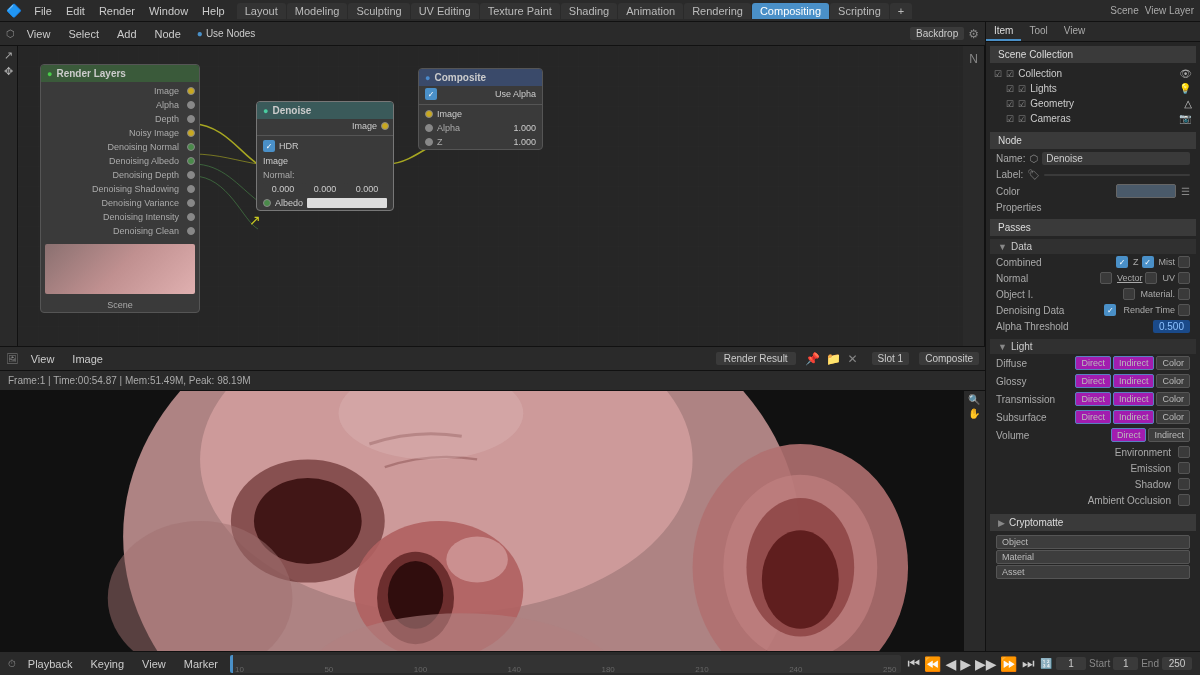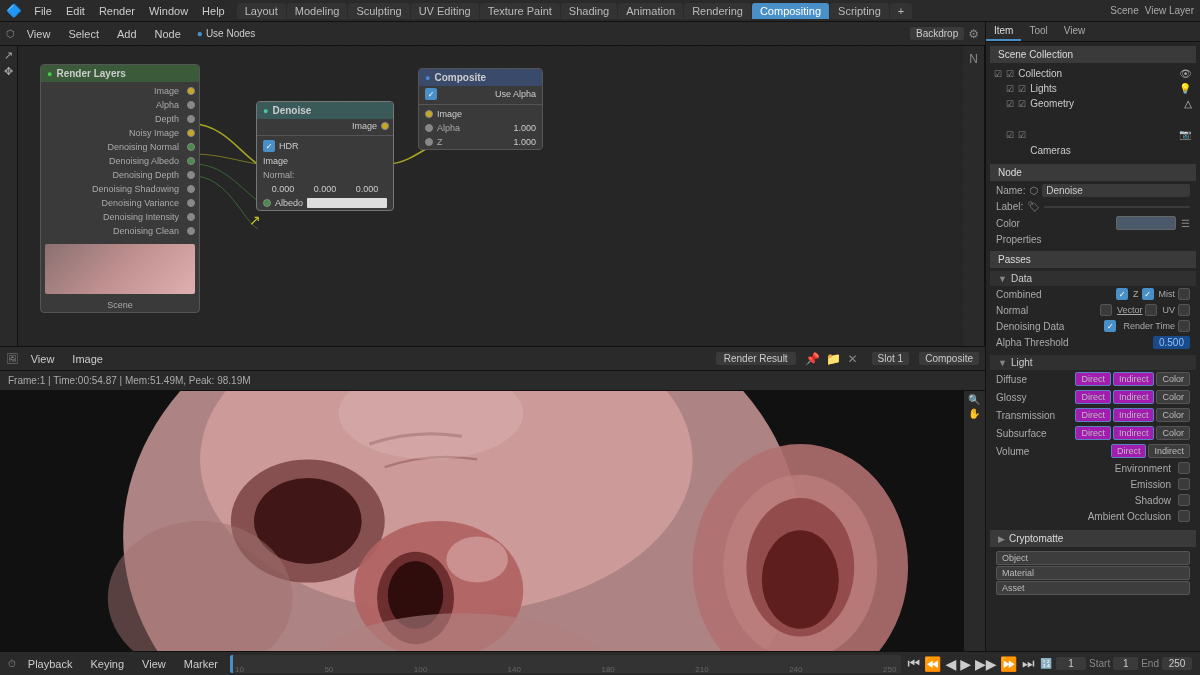--- a/index.html
+++ b/index.html
@@ -514,21 +514,21 @@
           </div>
           <div class="collection-item indent">
             <span style="color:#888;font-size:9px;">☑</span>
             <span style="color:#888;font-size:9px;">☑</span>
             <span style="font-size:10px;color:#ccc;">Geometry</span>
             <span style="margin-left:auto;color:#ccc;font-size:10px;">△</span>
           </div>
           <div class="collection-item indent">
             <span style="color:#888;font-size:9px;">☑</span>
             <span style="color:#888;font-size:9px;">☑</span>
-            <span style="font-size:10px;color:#ccc;margin-top:32px;">Cameras</span>
+            <span style="font-size:10px;color:#ccc;">Cameras</span>
             <span style="margin-left:auto;color:#ccc;font-size:10px;">📷</span>
           </div>
         </div>
       </div>
 
       <div class="prop-section">
         <div class="section-title">
           <span>Node</span>
         </div>
         <div class="name-row">
@@ -573,20 +573,26 @@
 
           <div class="row">
             <span class="label">Normal</span>
             <div class="prop-checkbox unchecked"></div>
             <span style="font-size:9px;color:#aaa;margin-left:2px;text-decoration:underline;">Vector</span>
             <div class="prop-checkbox unchecked"></div>
             <span style="font-size:9px;color:#aaa;margin-left:2px;">UV</span>
             <div class="prop-checkbox unchecked"></div>
           </div>
 
+          <div class="row">
+            <span class="label">Object I.</span>
+            <div class="prop-checkbox unchecked"></div>
+            <span style="font-size:9px;color:#aaa;margin-left:2px;">Material.</span>
+            <div class="prop-checkbox unchecked"></div>
+          </div>
 
           <div class="row">
             <span class="label">Denoising Data</span>
             <div class="prop-checkbox tick"></div>
             <span style="font-size:9px;color:#aaa;margin-left:4px;">Render Time</span>
             <div class="prop-checkbox unchecked"></div>
           </div>
 
           <div class="row">
             <span class="label">Alpha Threshold</span>

